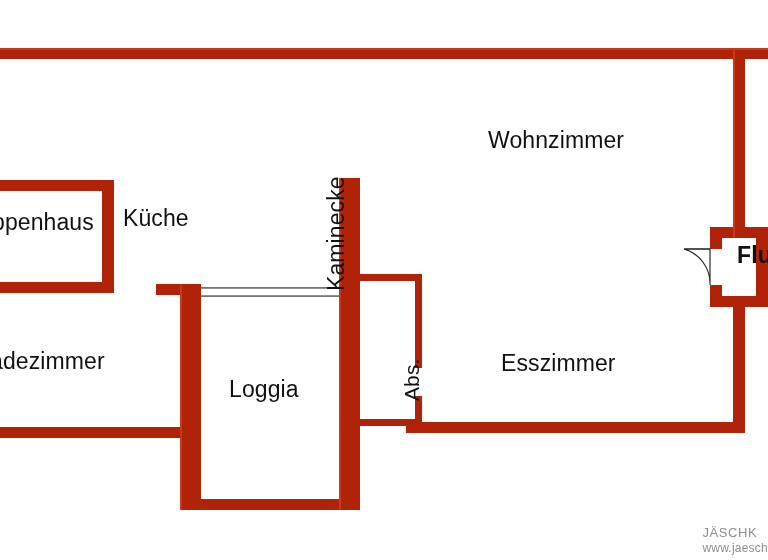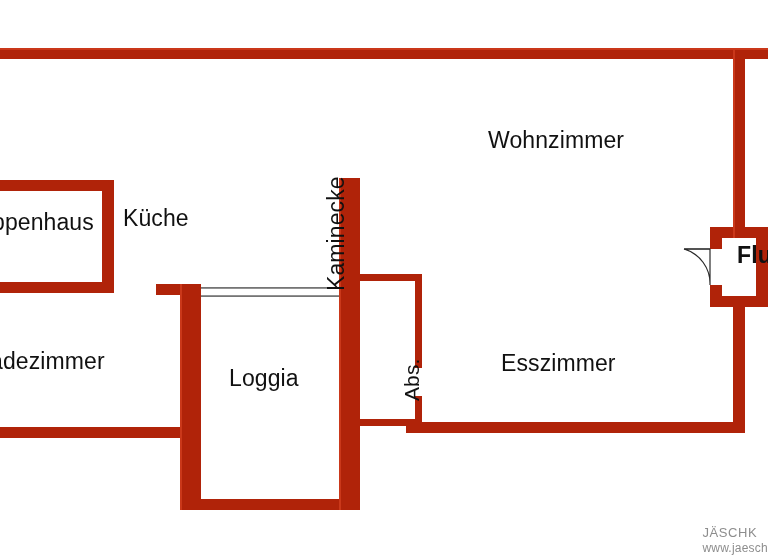--- a/index.html
+++ b/index.html
@@ -133,21 +133,21 @@
     </g>
 
   </svg>
 
   <div class="room-label" style="left:-8px; top:211px;">ppenhaus</div>
 
   <div class="room-label" style="left:123px; top:207px;">Küche</div>
 
   <div class="room-label" style="left:-10px; top:350px;">adezimmer</div>
 
-  <div class="room-label" style="left:229px; top:367px;">Loggia</div>
+  <div class="room-label" style="left:229px; top:378px;">Loggia</div>
 
   <div class="room-label vertical" style="left:325px; top:291px;">Kaminecke</div>
 
   <div class="room-label vertical small" style="left:401px; top:401px;">Abs.</div>
 
   <div class="room-label" style="left:501px; top:352px;">Esszimmer</div>
 
   <div class="room-label" style="left:488px; top:129px;">Wohnzimmer</div>
 
   <div class="room-label" style="left:737px; top:244px;font-weight:bold;">Flu</div>

